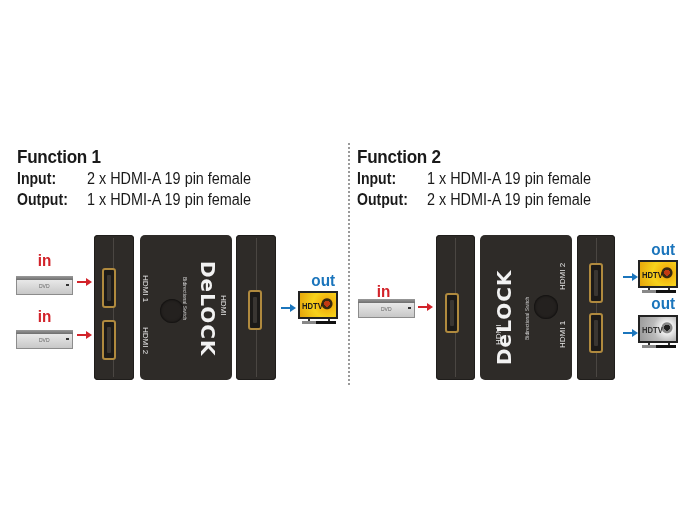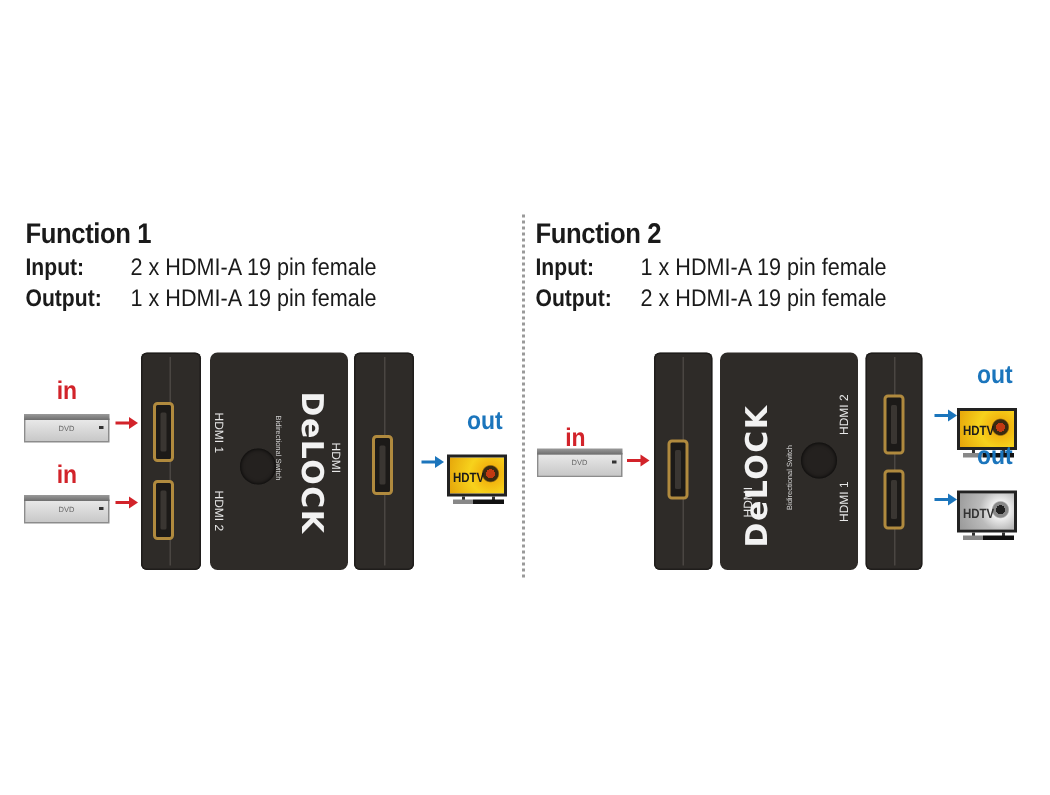--- a/index.html
+++ b/index.html
@@ -21,21 +21,21 @@
   .in-label { color:#d2232a; font-weight:bold; font-size:17px; transform:scaleX(0.9); }
   .out-label { color:#1b75bc; font-weight:bold; font-size:17px; transform:scaleX(0.9); }
   .player { position:absolute; width:57px; height:16px; background:linear-gradient(#e8e8e8, #c8c8c8); border:1px solid #8c8c8c; box-sizing:border-box; }
   .player::before { content:""; position:absolute; left:-1px; right:-1px; top:-4px; height:4px; background:linear-gradient(#9a9a9a,#6e6e6e); }
   .player-txt { position:absolute; left:22px; top:3px; font-size:5px; color:#666; }
   .player-dot { position:absolute; right:3px; top:4px; width:3px; height:2px; background:#333; }
   .arrow { position:absolute; height:2px; }
   .arrow::after { content:""; position:absolute; right:-5px; top:-3px; border-left:6px solid; border-top:4px solid transparent; border-bottom:4px solid transparent; border-left-color:inherit; }
   .arrow-red { background:#d2232a; border-color:#d2232a; }
   .arrow-blue { background:#1b75bc; border-color:#1b75bc; }
-  .tv { position:absolute;margin-top:12px; }
+  .tv { position:absolute; }
   .tv-screen { position:absolute; left:0; top:0; width:40px; height:28px; border:2px solid #222; box-sizing:border-box; overflow:hidden; }
   .tv-screen.color { background:radial-gradient(circle at 75% 45%, #c23a12 0 3px, #3a2a10 3px 5px, #f2b50f 6px, #f7d21c 14px, #e5a40a 100%); }
   .tv-screen.gray { background:radial-gradient(circle at 75% 45%, #222 0 3px, #888 3px 5px, #eee 6px, #bbb 14px, #999 100%); }
   .tv-label { position:absolute; left:2px; top:8px; font-size:9px; font-weight:bold; font-family:"Liberation Sans", sans-serif; transform:scaleX(0.85); transform-origin:left; }
   .tv-stand { position:absolute; left:4px; top:30px; width:34px; height:3px; background:linear-gradient(90deg, #888 0 40%, #111 40% 100%); }
   .tv-leg1, .tv-leg2 { position:absolute; top:28px; width:2px; height:3px; background:#333; }
 </style>
 </head>
 <body>
 

